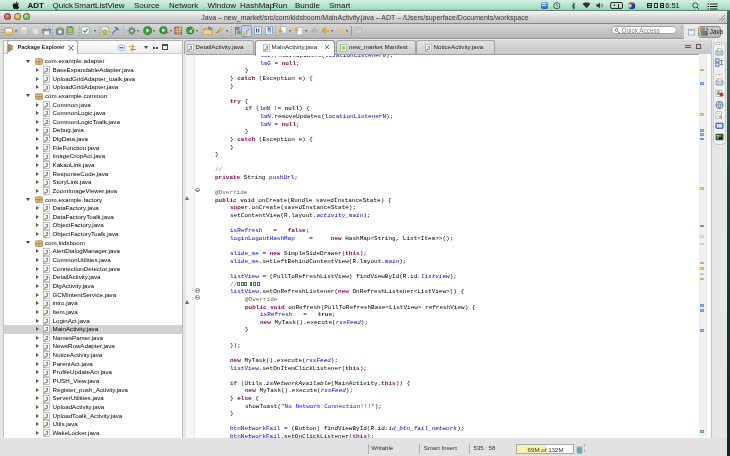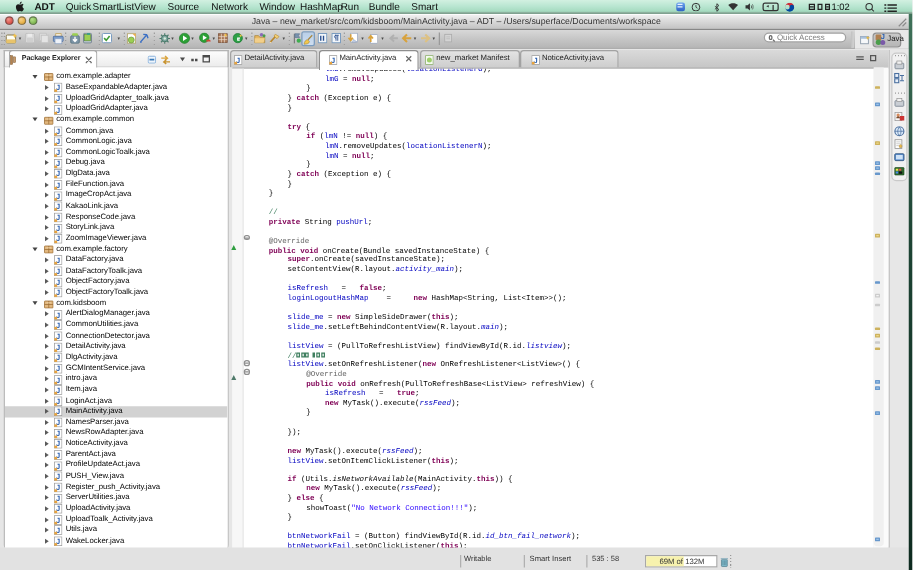--- a/index.html
+++ b/index.html
@@ -107,21 +107,21 @@
       <g clip-path="url(#kc)">
         <path d="M0 0h20v10a5 5 0 01-10 0 5 5 0 00-10 0z" fill="#cd2e3a"></path>
         <path d="M0 20h20V10a5 5 0 00-10 0 5 5 0 01-10 0z" fill="#0047a0"></path>
       </g>
     </svg>
     <div class="abs" style="left:646.5px;top:2.8px;width:5.8px;height:5.6px;border:0.9px solid #222"></div>
     <div class="abs" style="left:648px;top:5.3px;width:3px;height:0.9px;background:#222"></div>
     <div class="abs" style="left:654px;top:2.8px;width:4.3px;height:5.6px;border:0.9px solid #222"></div>
     <div class="abs" style="left:659.5px;top:2.8px;width:4.3px;height:5.6px;border:0.9px solid #222"></div>
     <div class="abs" style="left:660.7px;top:5.2px;width:2px;height:0.9px;background:#222"></div>
-    <span class="mi" style="left:665.2px;font-size:7.5px;top:-0.5px">1:02</span>
+    <span class="mi" style="left:665.2px;font-size:7.5px;top:-0.5px">6:51</span>
     <svg class="abs" style="left:692.2px;top:1.8px" width="8" height="8" viewBox="0 0 18 18">
       <circle cx="7.5" cy="7.5" r="5.8" fill="none" stroke="#333" stroke-width="1.9"></circle>
       <path d="M11.5 11.5L16 16" stroke="#333" stroke-width="2"></path>
     </svg>
     <svg class="abs" style="left:706.5px;top:2.5px" width="11" height="7" viewBox="0 0 22 14">
       <path d="M6 2h15M6 7h15M6 12h15" stroke="#222" stroke-width="2.2"></path>
       <path d="M1 2h3M1 7h3M1 12h3" stroke="#222" stroke-width="2.2"></path>
     </svg>
   </div>
 <div id="titlebar" class="abs"></div>

